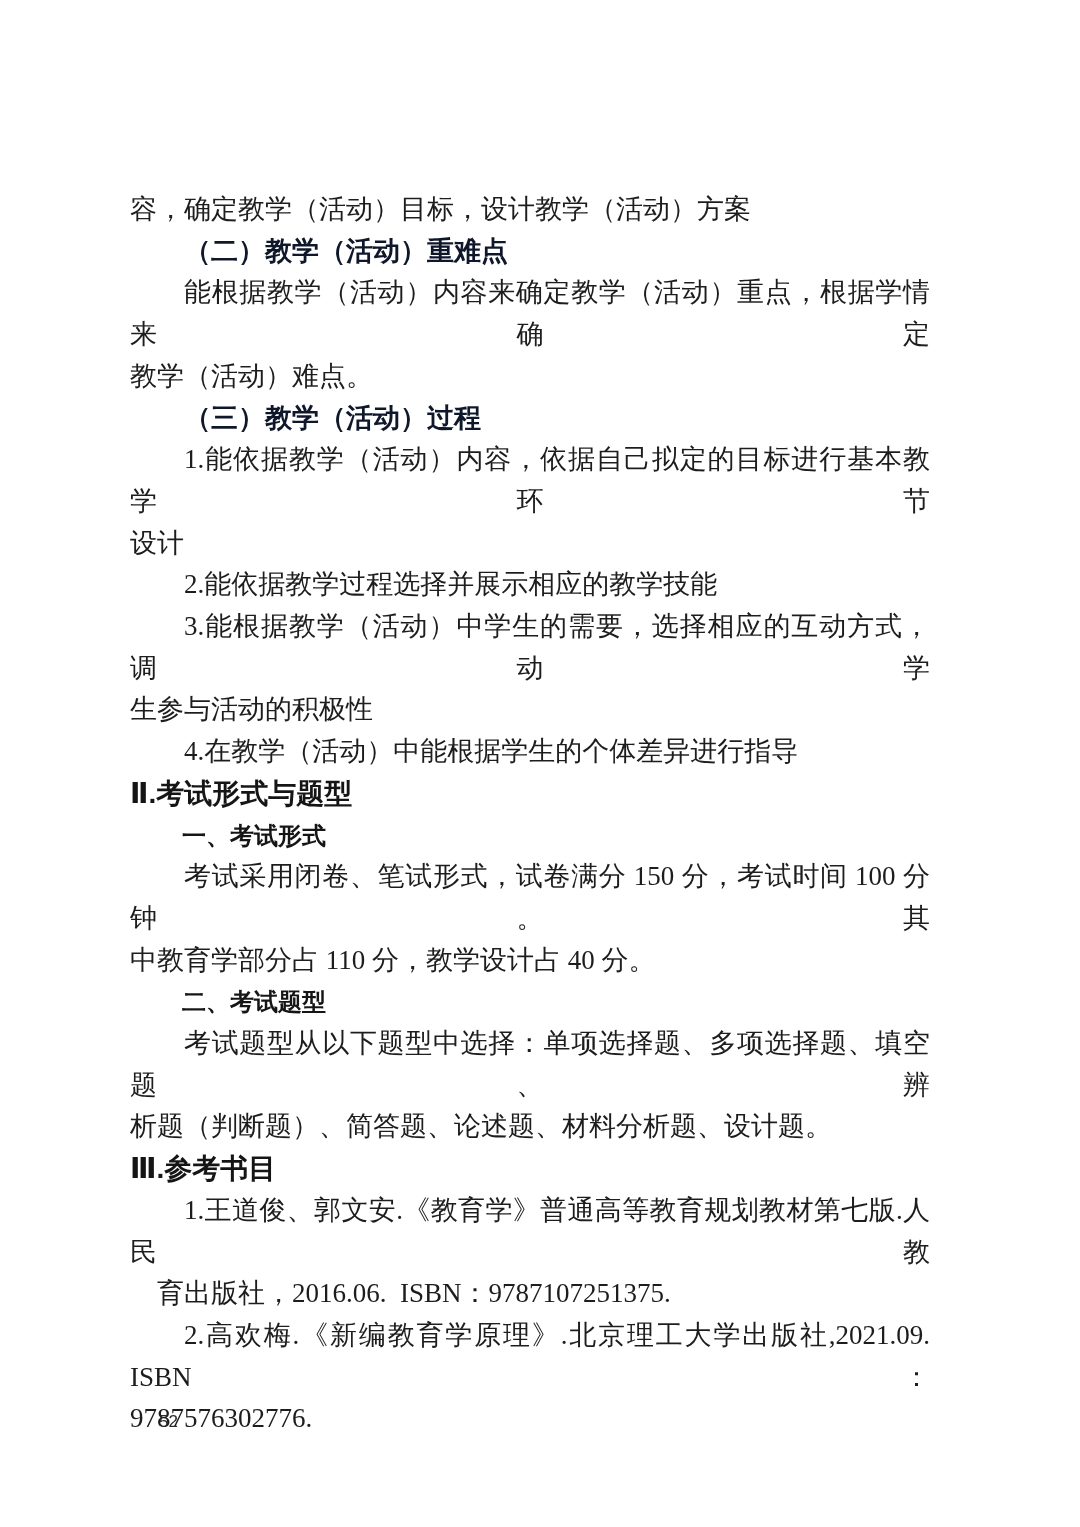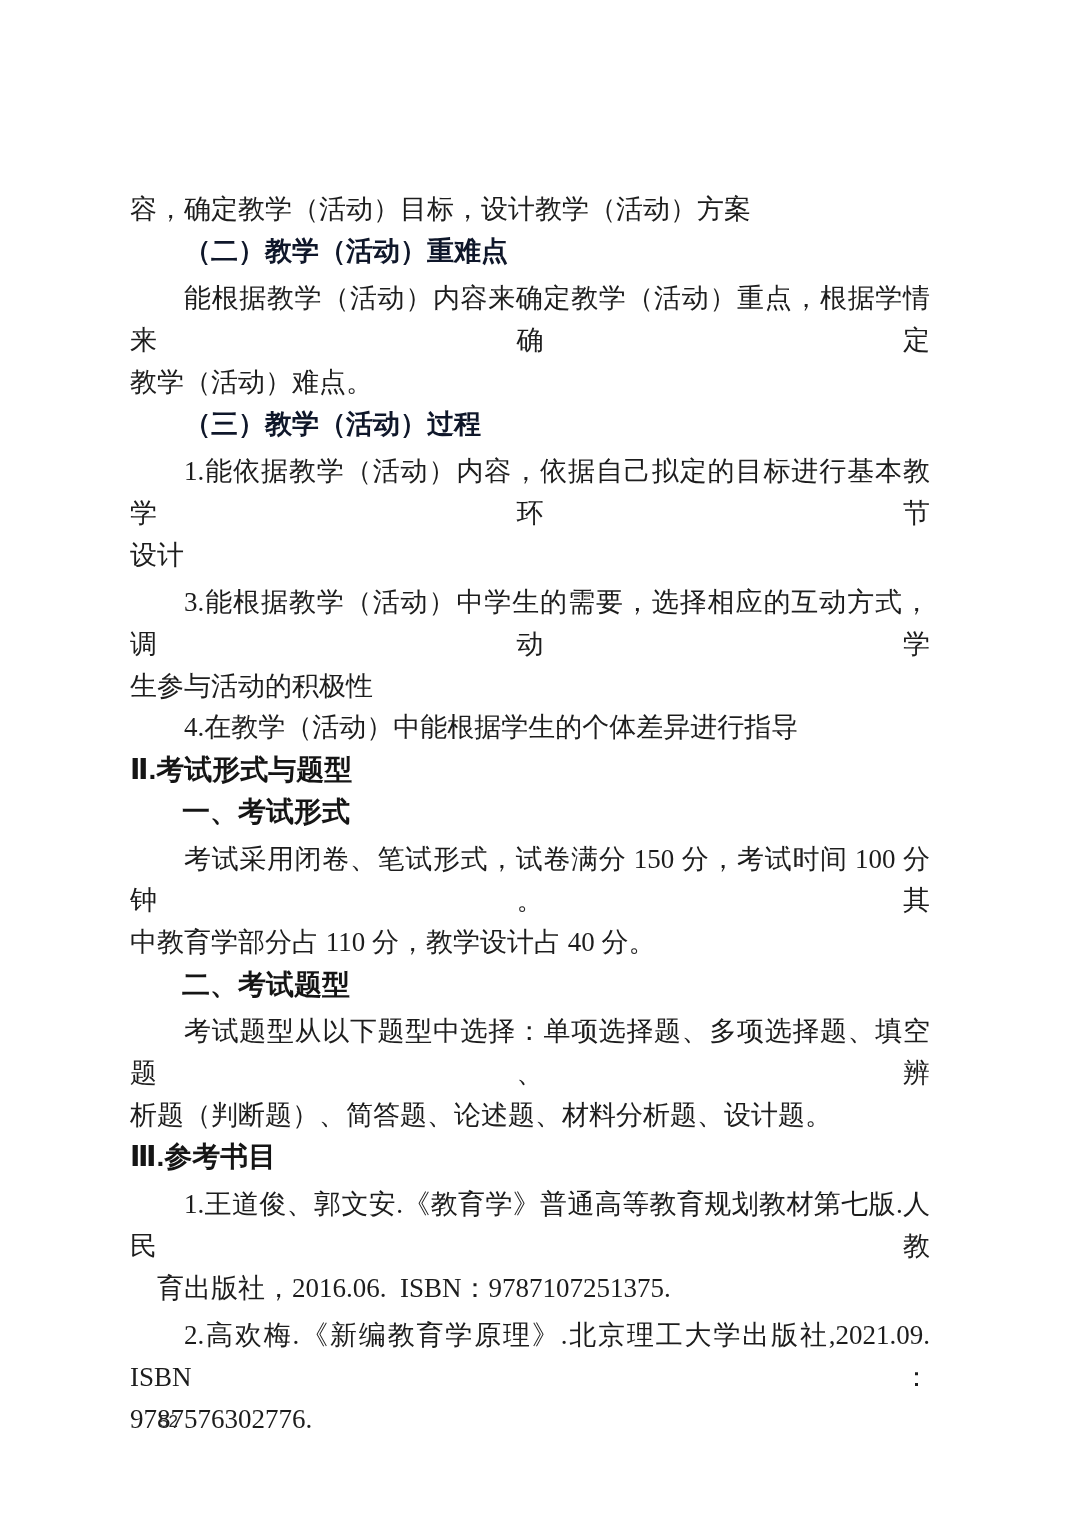--- a/index.html
+++ b/index.html
@@ -31,32 +31,31 @@
     text-align: left;
   }
   .plain { }
   .indent { text-indent: 54px; }
   .hang { text-indent: 27px; }
   .indent-justify {
     text-indent: 54px;
     text-align: justify;
     text-align-last: justify;
     text-justify: inter-character;
-    margin-top: 6px;
   }
   .sub-heading {
     text-indent: 54px;
     font-weight: bold;
     color: #0f172a;
   }
   .num-heading {
     text-indent: 52px;
     font-weight: bold;
     font-family: "Liberation Sans", "DejaVu Sans", sans-serif;
-    font-size: 28px;
+    font-size: 24px;
     color: #151515;
   }
   .center-heading {
     font-weight: bold;
     font-family: "Liberation Sans", "DejaVu Sans", sans-serif;
     font-size: 28px;
     color: #151515;
   }
   .page-number {
     position: absolute;
@@ -73,20 +72,21 @@
 
 <div class="page">
   <div class="doc-body">
       <div class="line plain">容，确定教学（活动）目标，设计教学（活动）方案</div>
       <div class="line sub-heading">（二）教学（活动）重难点</div>
       <div class="line indent-justify">能根据教学（活动）内容来确定教学（活动）重点，根据学情来确定</div>
       <div class="line plain">教学（活动）难点。</div>
       <div class="line sub-heading">（三）教学（活动）过程</div>
       <div class="line indent-justify">1.能依据教学（活动）内容，依据自己拟定的目标进行基本教学环节</div>
       <div class="line plain">设计</div>
+      <div class="line indent">2.能依据教学过程选择并展示相应的教学技能</div>
       <div class="line indent-justify">3.能根据教学（活动）中学生的需要，选择相应的互动方式，调动学</div>
       <div class="line plain">生参与活动的积极性</div>
       <div class="line indent">4.在教学（活动）中能根据学生的个体差异进行指导</div>
       <div class="line center-heading">Ⅱ.考试形式与题型</div>
       <div class="line num-heading">一、考试形式</div>
       <div class="line indent-justify">考试采用闭卷、笔试形式，试卷满分 150 分，考试时间 100 分钟。其</div>
       <div class="line plain">中教育学部分占 110 分，教学设计占 40 分。</div>
       <div class="line num-heading">二、考试题型</div>
       <div class="line indent-justify">考试题型从以下题型中选择：单项选择题、多项选择题、填空题、辨</div>
       <div class="line plain">析题（判断题）、简答题、论述题、材料分析题、设计题。</div>

